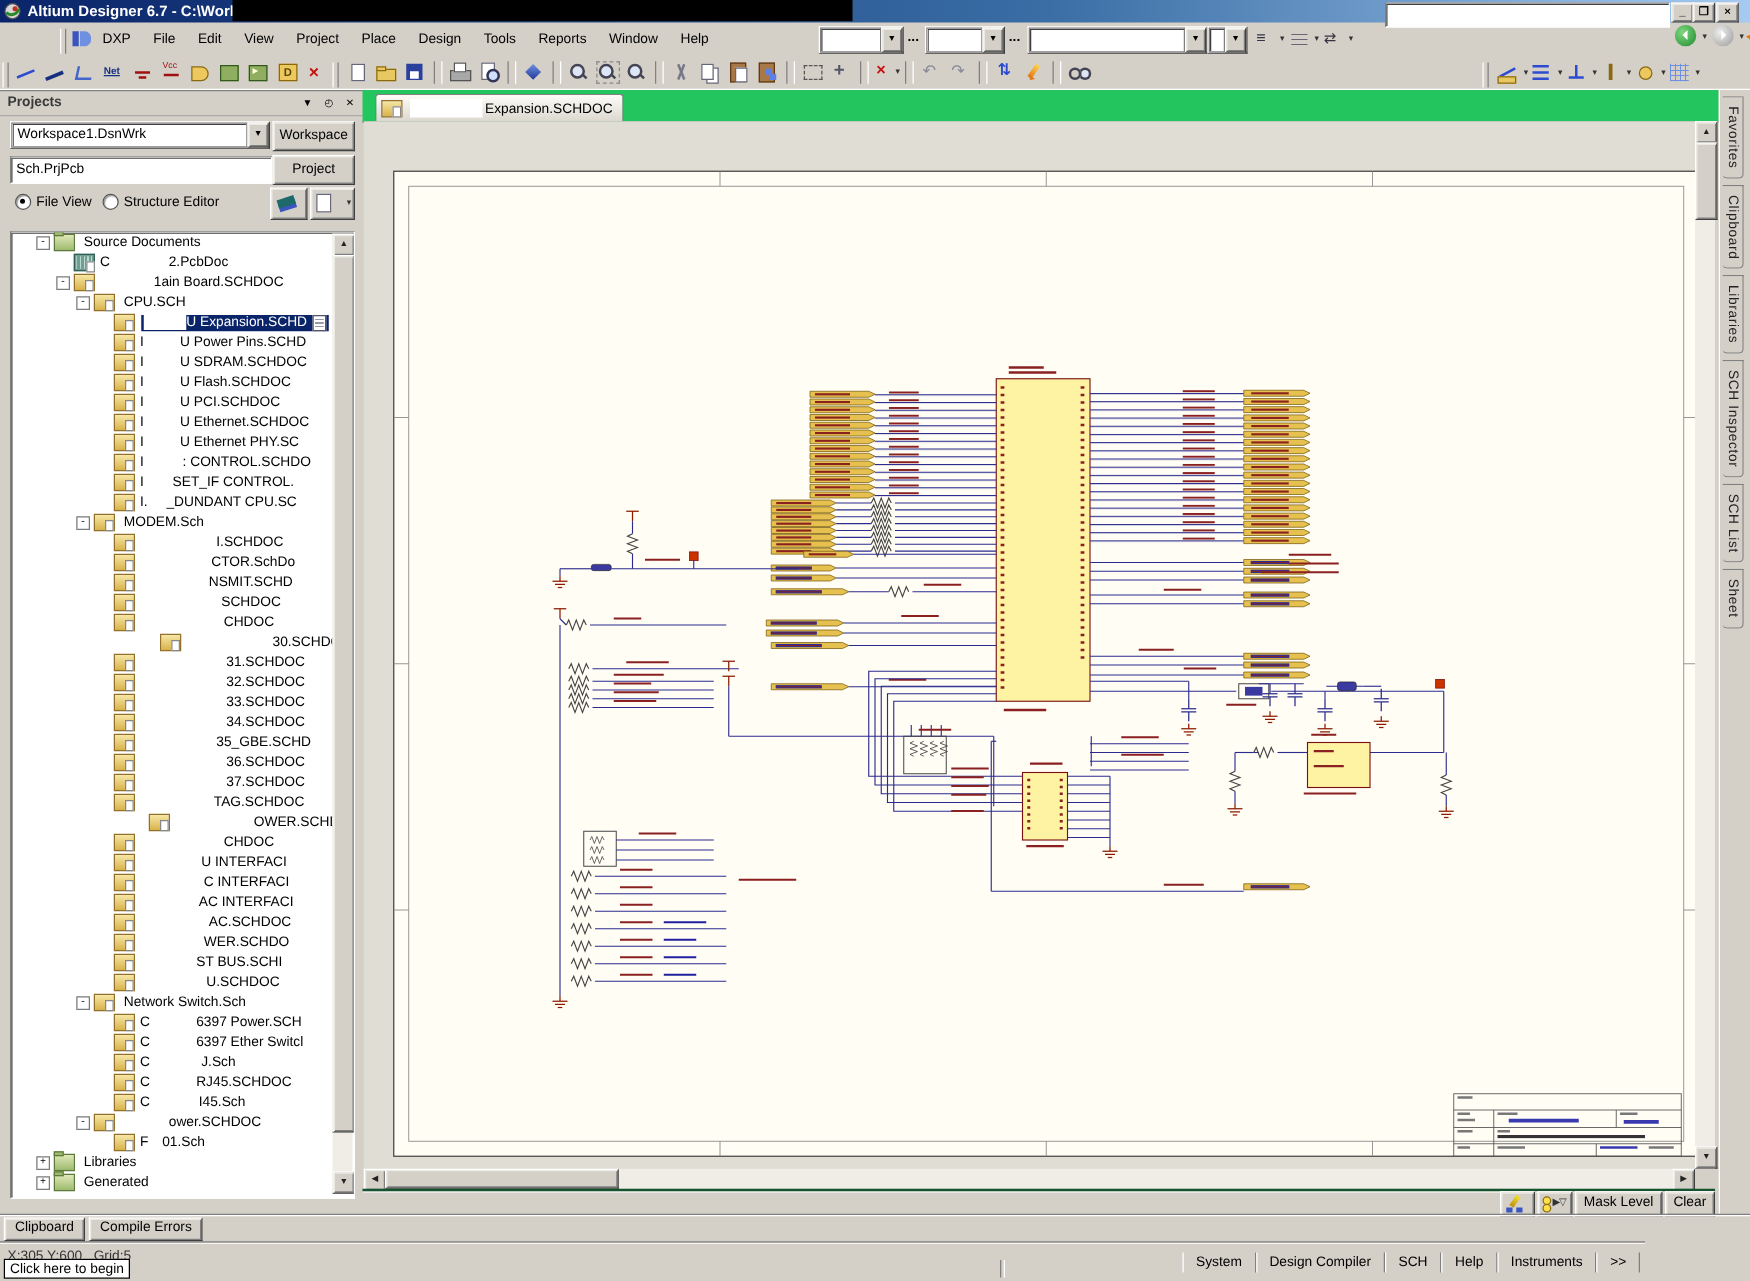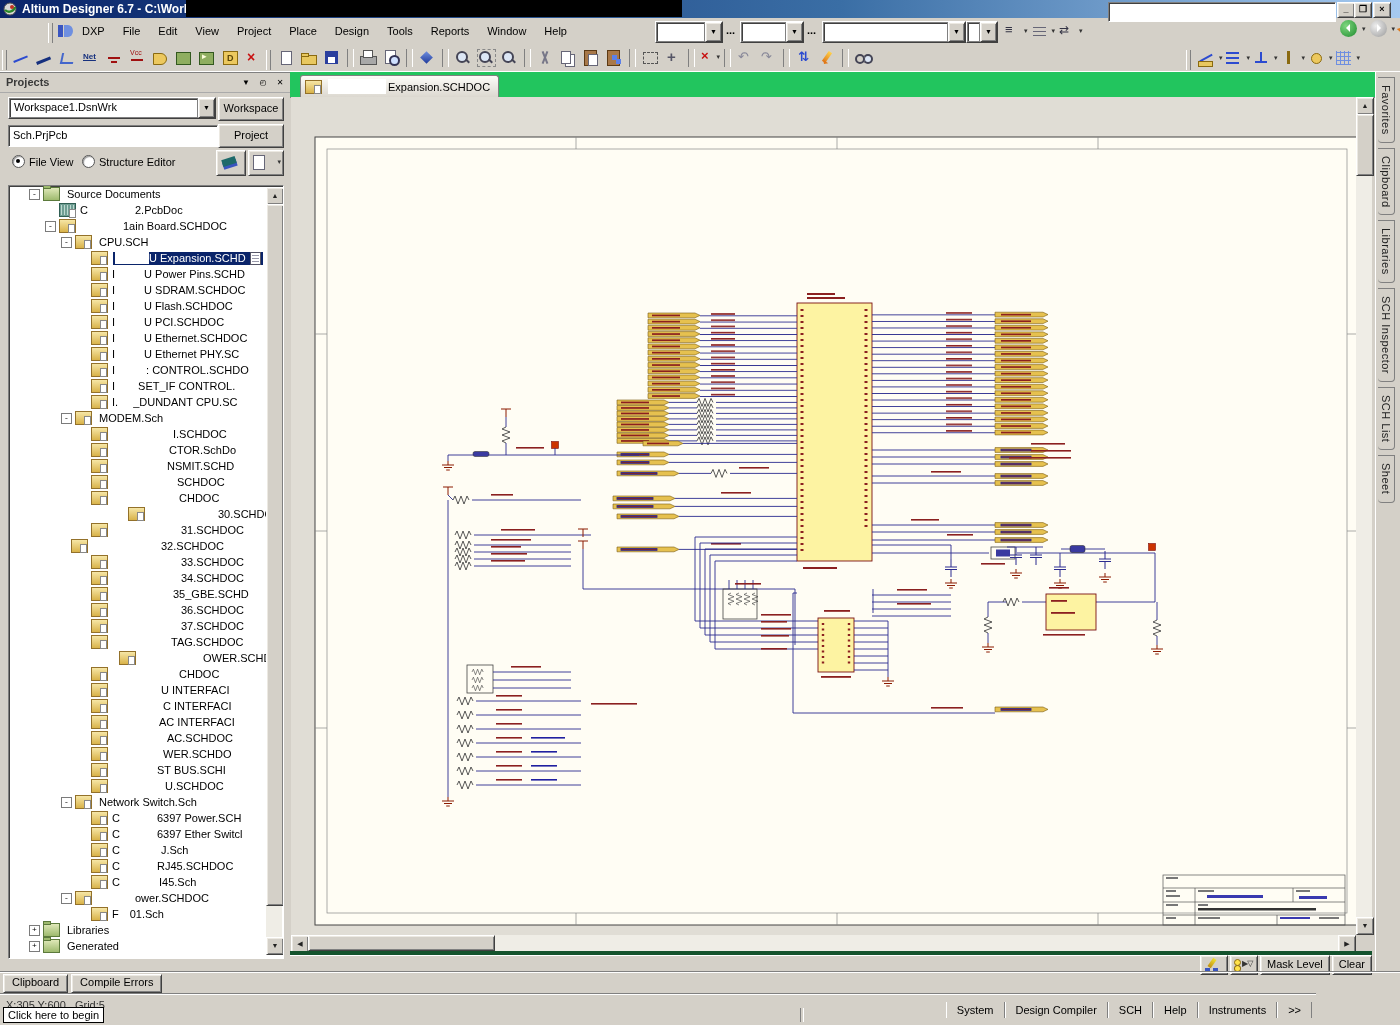--- a/index.html
+++ b/index.html
@@ -5,21 +5,21 @@
   html,body{margin:0;padding:0;background:#6b6b6b;}
   #app{position:relative;width:1400px;height:1025px;background:#d4d0c8;overflow:hidden;
        font-family:"Liberation Sans",sans-serif;font-size:11px;color:#000;}
   .abs{position:absolute;}
 
   
   .btn3d{background:#d4d0c8;border:1px solid #404040;border-top-color:#fff;border-left-color:#fff;
          box-shadow:inset 1px 1px 0 #ece9e2, inset -1px -1px 0 #808080;}
   .sunken{background:#fff;border:1px solid #808080;border-bottom-color:#fff;border-right-color:#fff;
           box-shadow:inset 1px 1px 0 #404040;}
-  .groove-t{border-top:4px solid #14532d;box-shadow:0 1px 0 #fff inset;}
+  .groove-t{border-top:2px solid #14532d;box-shadow:0 1px 0 #fff inset;}
   .grip{width:3px;height:20px;border-left:1px solid #fff;border-right:1px solid #808080;margin:3px 4px 0 2px;display:inline-block;}
 
   
   #titlebar{left:0;top:0;width:1400px;height:18px;background:linear-gradient(90deg,#0a246a,#3a6ea5 60%,#a6caf0);display:flex;align-items:center;}
   #titlebar .ttl{color:#fff;font-weight:bold;font-size:12px;margin-left:22px;white-space:nowrap;}
   #appicon{left:3px;top:2px;width:15px;height:14px;}
   #title-redact{left:186px;top:0;width:496px;height:17px;background:#000;}
   .tbtn{width:16px;height:14px;font-size:9px;line-height:12px;text-align:center;font-weight:bold;color:#000;}
   #tb-min{left:1337px;top:2px;} #tb-max{left:1354px;top:2px;} #tb-close{left:1373px;top:2px;}
 
@@ -568,21 +568,21 @@
           </div>
           <div class="trow" style="padding-left: 66px;">
             <span class="texp"></span>
             <span class="ticon ti-sheet"></span>
             <span class="tpre"></span>
             <span class="tlblwrap">
               <span class="tgap" style="width: 66px;"></span>
               <span class="tlbl">31.SCHDOC</span>
             </span>
           </div>
-          <div class="trow" style="padding-left: 46px; text-align: right;">
+          <div class="trow" style="padding-left: 66px; text-align: right;">
             <span class="texp"></span>
             <span class="ticon ti-sheet"></span>
             <span class="tpre"></span>
             <span class="tlblwrap">
               <span class="tgap" style="width: 66px;"></span>
               <span class="tlbl">32.SCHDOC</span>
             </span>
           </div>
           <div class="trow" style="padding-left: 66px;">
             <span class="texp"></span>

